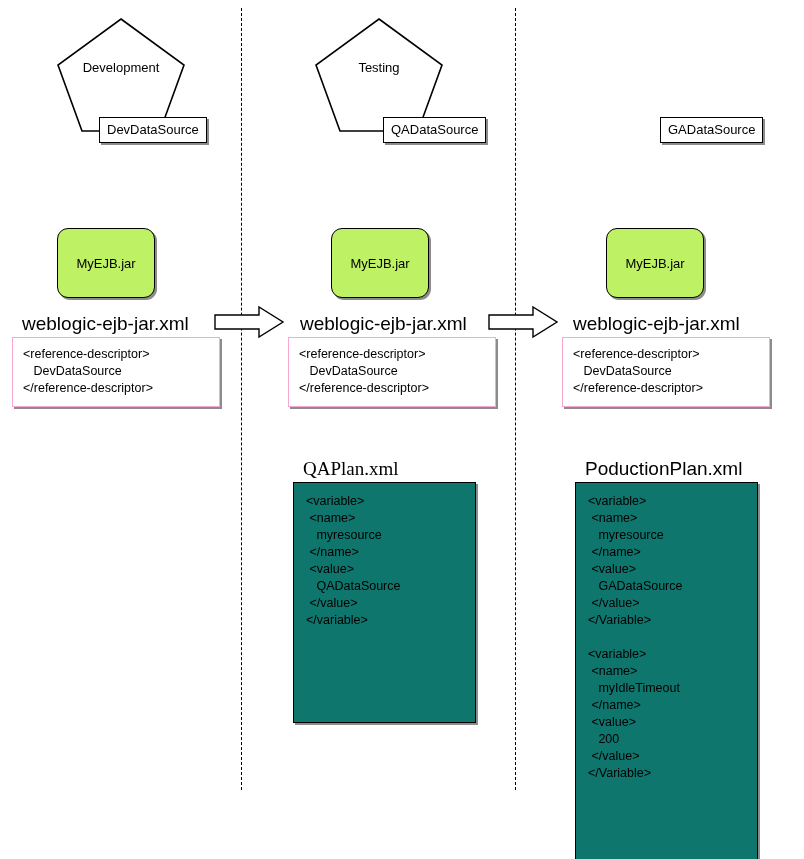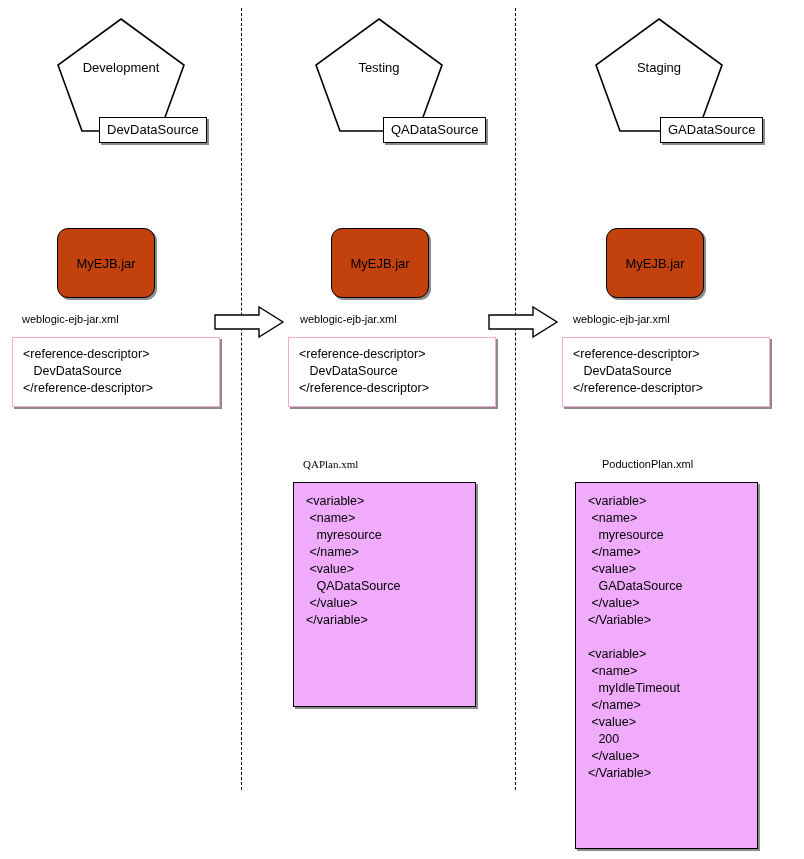--- a/index.html
+++ b/index.html
@@ -60,53 +60,53 @@
     padding: 4px 7px 5px 7px;
     white-space: nowrap;
   }
   
   .jar-box {
     position: absolute;
     width: 96px;
     height: 68px;
     border: 1px solid #000;
     border-radius: 11px;
-    background: #c2410c;
+    background: #bef264;
     box-shadow: 2px 2px 0 rgba(0,0,0,0.45);
     font-size: 13px;
     display: flex;
     align-items: center;
     justify-content: center;
   }
   
   .file-caption {
     position: absolute;
-    font-size: 11px;
+    font-size: 19px;
     white-space: nowrap;
   }
   
   .code-box {
     position: absolute;
     border: 1px solid #f9a8d4;
     background: #ffffff;
     box-shadow: 2px 2px 0 rgba(0,0,0,0.45);
     font-size: 12.5px;
     line-height: 17px;
     padding: 8px 10px 9px 10px;
     white-space: pre;
   }
   
   .plan-box {
     position: absolute;
     border: 1px solid #000;
-    background: #f0abfc;
+    background: #0f766e;
     box-shadow: 2px 2px 0 rgba(0,0,0,0.45);
     font-size: 12.5px;
     line-height: 17px;
-    padding: 10px 12px 10px 12px;
+    padding: 10px 12px 26px 12px;
     white-space: pre;
   }
   .arrow {
     position: absolute;
   }
 </style>
 </head>
 <body>
 
 <div class="canvas">
@@ -147,36 +147,30 @@
   <div class="file-caption" style="left:303px; top:458px;font-family:Liberation Serif, serif;">QAPlan.xml</div>
   <div class="plan-box" style="left:293px; top:482px; width:157px; height:203px;">&lt;variable&gt;
  &lt;name&gt;
    myresource
  &lt;/name&gt;
  &lt;value&gt;
    QADataSource
  &lt;/value&gt;
 &lt;/variable&gt;</div>
 
-  <div class="pentagon-wrap" style="left:593px; top:16px;">
-    <svg class="pentagon" viewBox="0 0 132 118">
-      <polygon points="66,3 129,49 105,115 27,115 3,49" fill="#ffffff" stroke="#000000" stroke-width="1.6"></polygon>
-    </svg>
-    <div class="pentagon-label">Staging</div>
-  </div>
   <div class="ds-box" style="left:660px; top:117px;">GADataSource</div>
 
   <div class="jar-box" style="left:606px; top:228px;">MyEJB.jar</div>
 
   <div class="file-caption" style="left:573px; top:313px;">weblogic-ejb-jar.xml</div>
   <div class="code-box" style="left:562px; top:337px; width:186px;">&lt;reference-descriptor&gt;
    DevDataSource
 &lt;/reference-descriptor&gt;</div>
 
-  <div class="file-caption" style="left:585px; top:458px;margin-left:17px;">PoductionPlan.xml</div>
+  <div class="file-caption" style="left:585px; top:458px;">PoductionPlan.xml</div>
   <div class="plan-box" style="left:575px; top:482px; width:157px; height:345px;">&lt;variable&gt;
  &lt;name&gt;
    myresource
  &lt;/name&gt;
  &lt;value&gt;
    GADataSource
  &lt;/value&gt;
 &lt;/Variable&gt;
 
 &lt;variable&gt;

